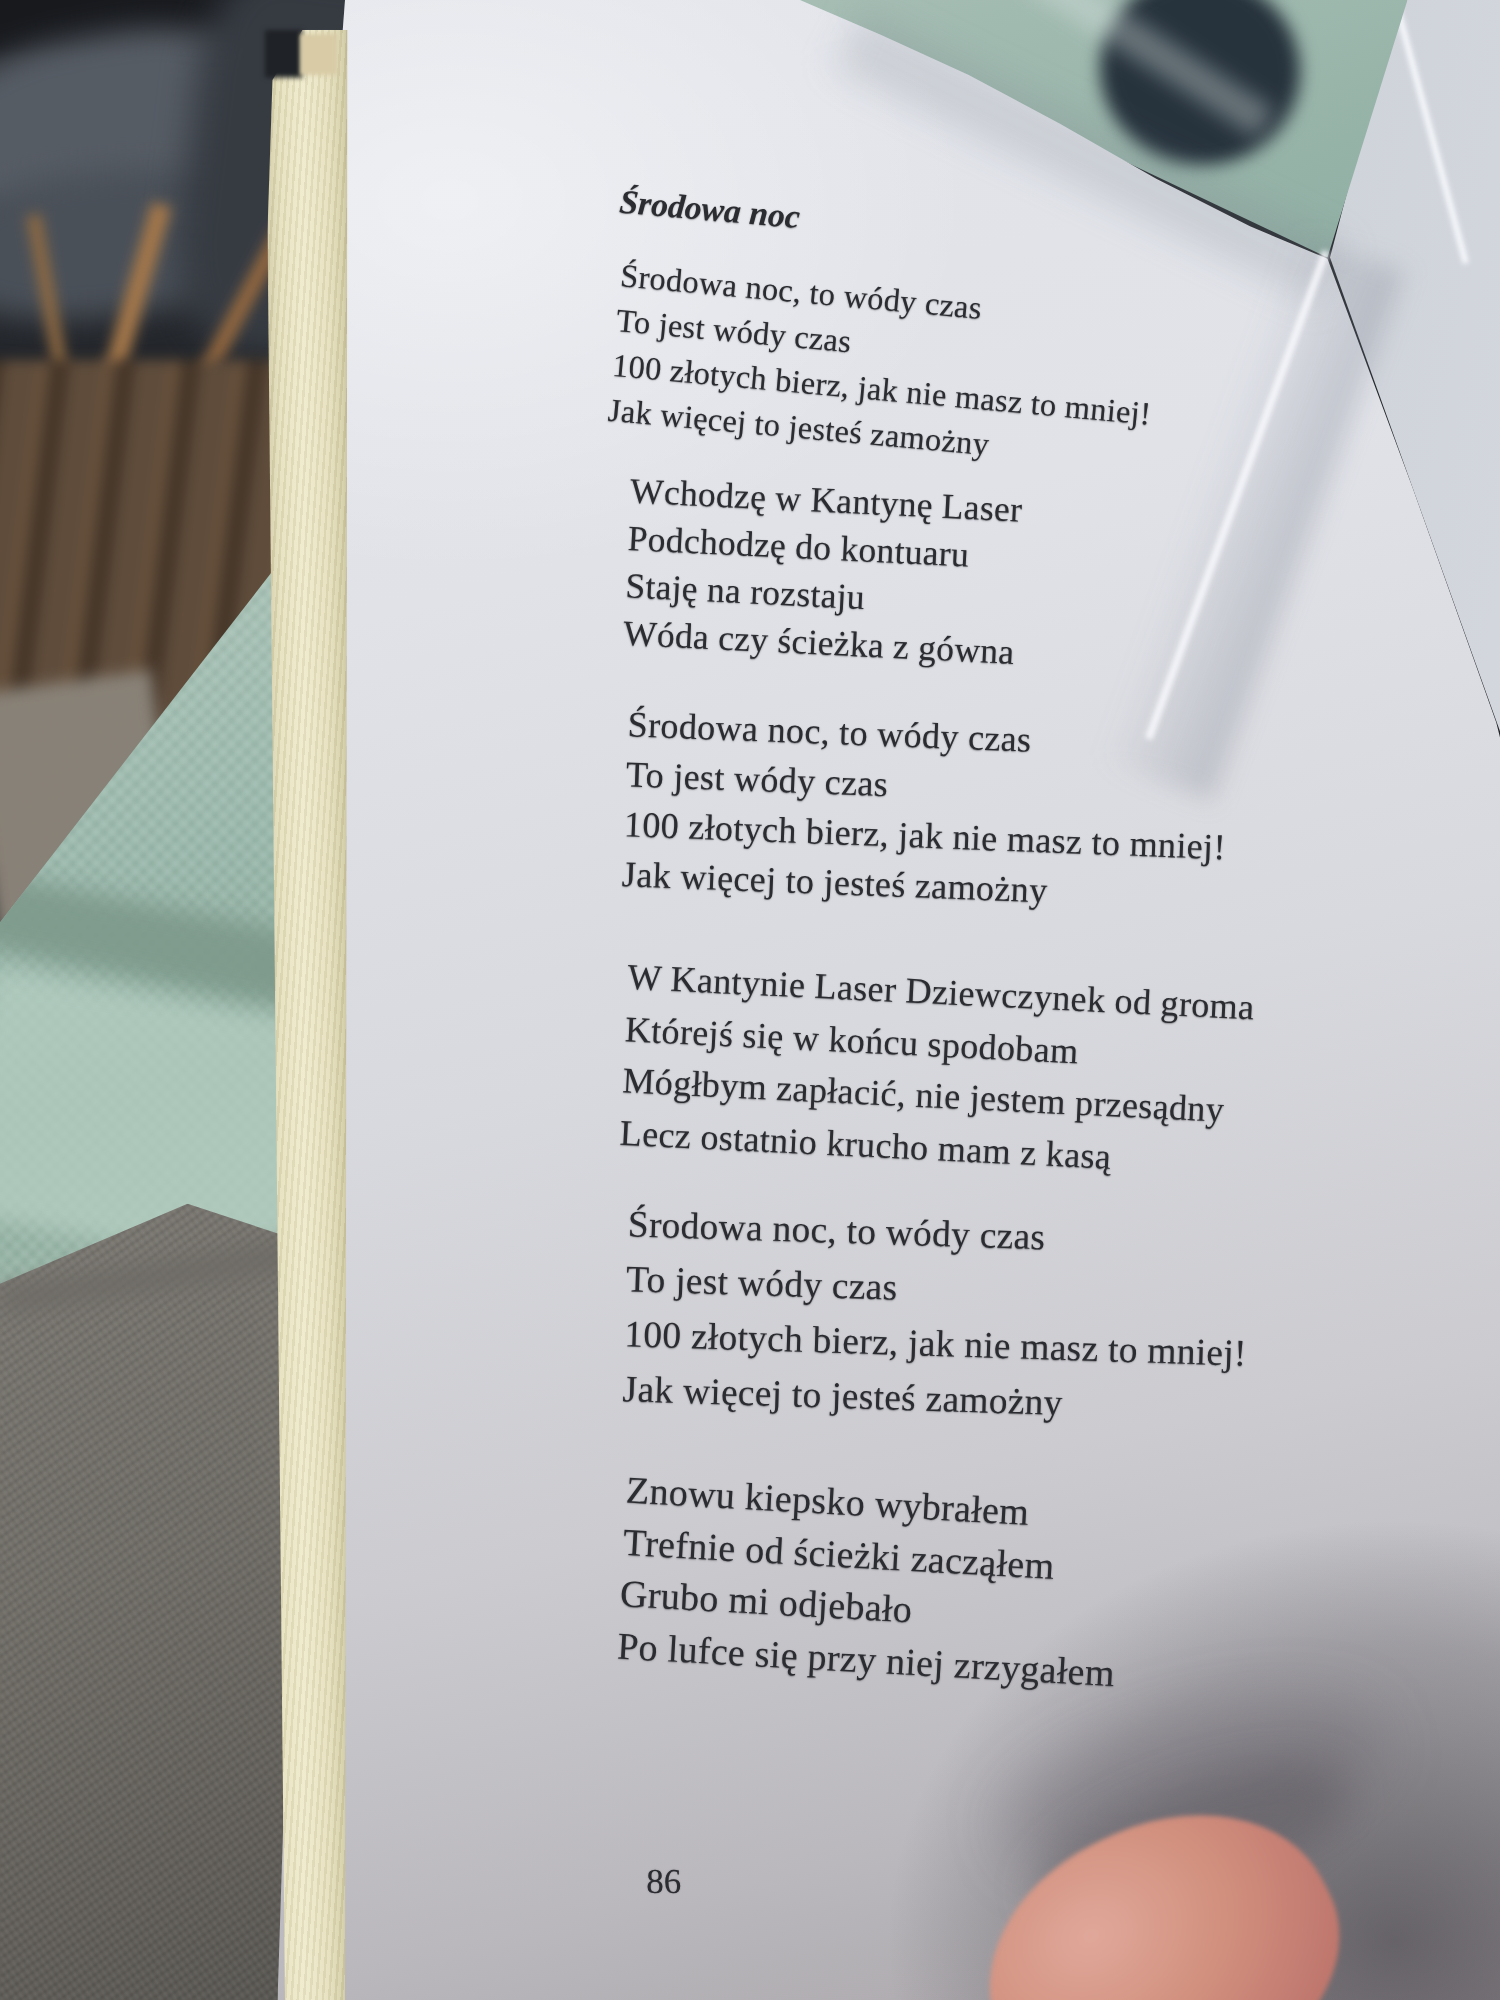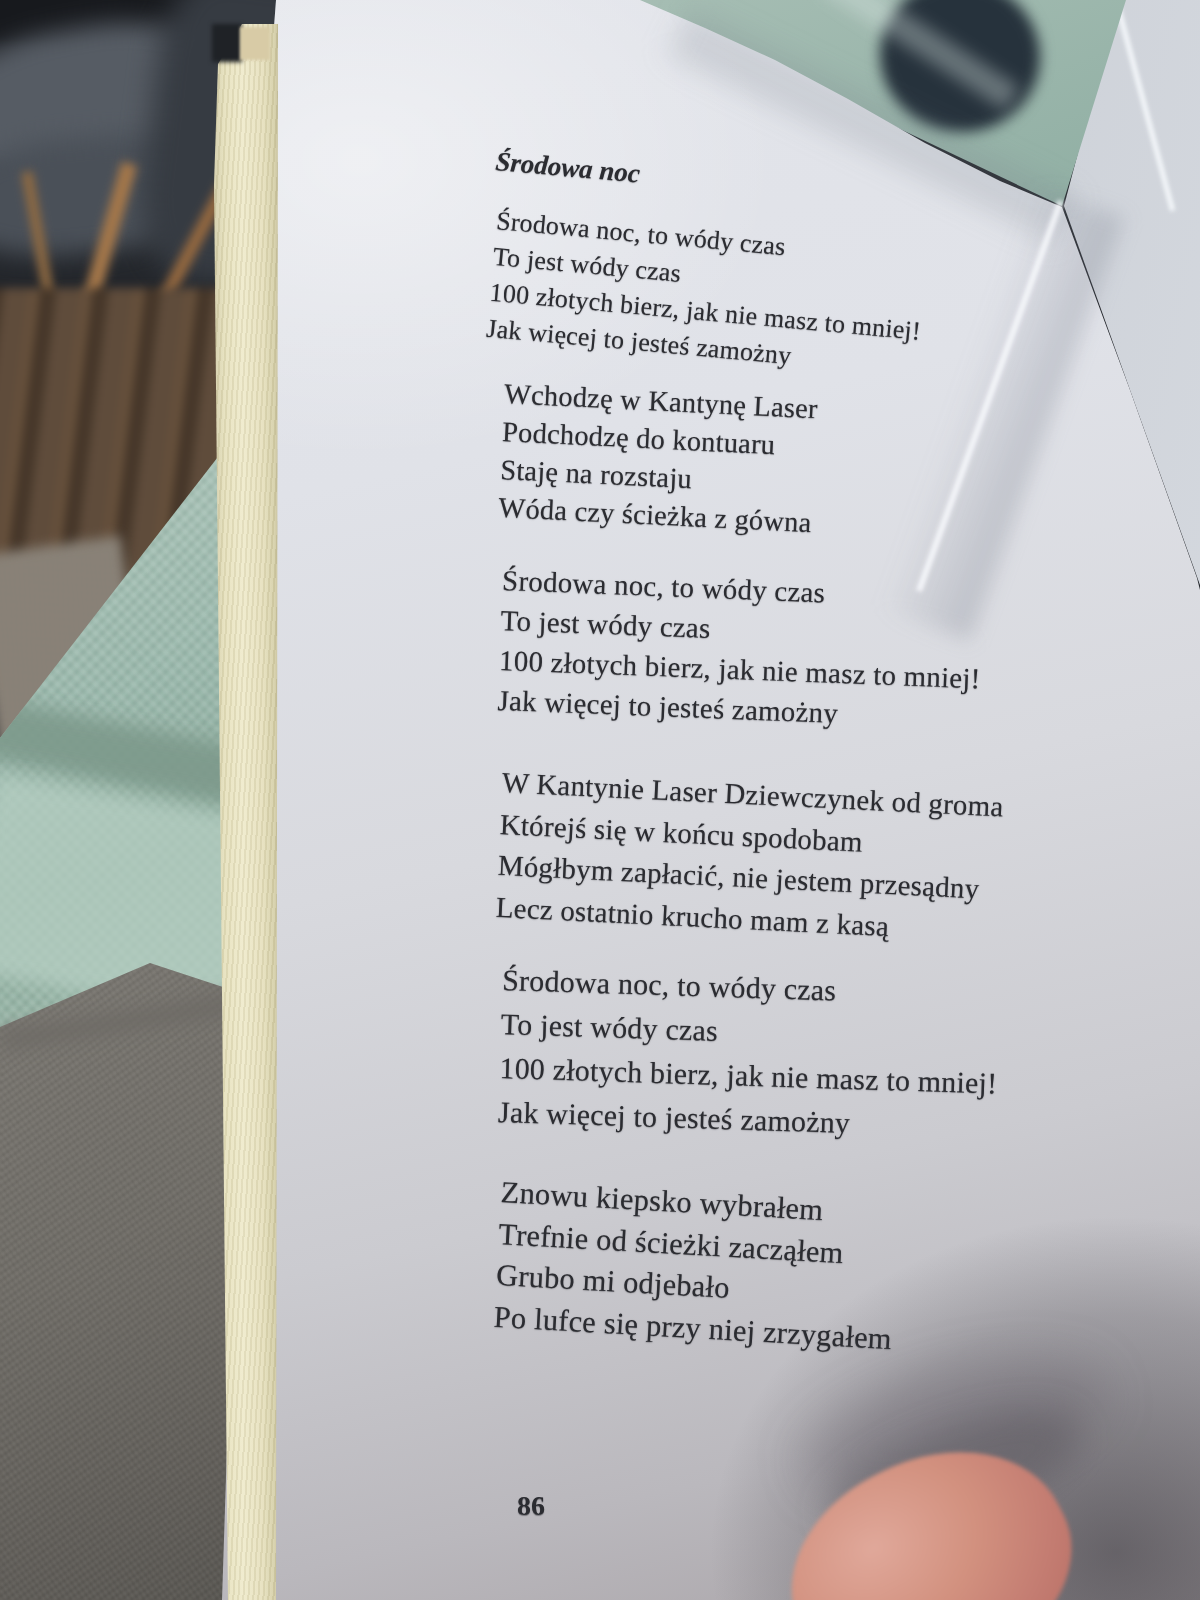--- a/index.html
+++ b/index.html
@@ -83,21 +83,21 @@
   .edge-step-dark{left:212px;top:24px;width:30px;height:38px;background:#1f2226;filter:blur(2px);}
   .edge-step-tan{left:240px;top:27px;width:30px;height:33px;background:#d8cba6;filter:blur(1.5px);}
 
   
   .poem{left:0;top:0;width:1200px;height:1600px;color:#2b2c31;}
   .stanza{transform-origin:left top;}
   .line{position:relative;white-space:nowrap;font-size:var(--fs);line-height:var(--lh);
     text-shadow:0 0.5px 1.2px rgba(43,44,49,.55);letter-spacing:.2px;}
   .title{font-weight:bold;font-style:italic;transform-origin:left top;white-space:nowrap;
     text-shadow:0 0.5px 1.2px rgba(43,44,49,.55);}
-  .page-number{transform-origin:left top;text-shadow:0 0.5px 1px rgba(43,44,49,.5);font-weight:bold;}
+  .page-number{transform-origin:left top;text-shadow:0 0.5px 1px rgba(43,44,49,.5);}
 
   
   .finger-shadow-far{left:800px;top:1372px;width:310px;height:115px;border-radius:50%;
     background:rgba(88,84,92,.28);transform:rotate(-15deg);filter:blur(24px);}
   .finger-shadow-near{left:822px;top:1428px;width:265px;height:95px;border-radius:50%;
     background:rgba(78,74,82,.32);transform:rotate(-20deg);filter:blur(16px);}
   .finger{left:788px;top:1460px;width:285px;height:215px;
     border-radius:48% 52% 45% 55%;transform:rotate(-27deg);filter:blur(2px);
     background:radial-gradient(ellipse at 35% 30%,#e0a89a 0%,#d2917f 40%,#c47d72 70%,#b56b62 100%);}
 </style>

